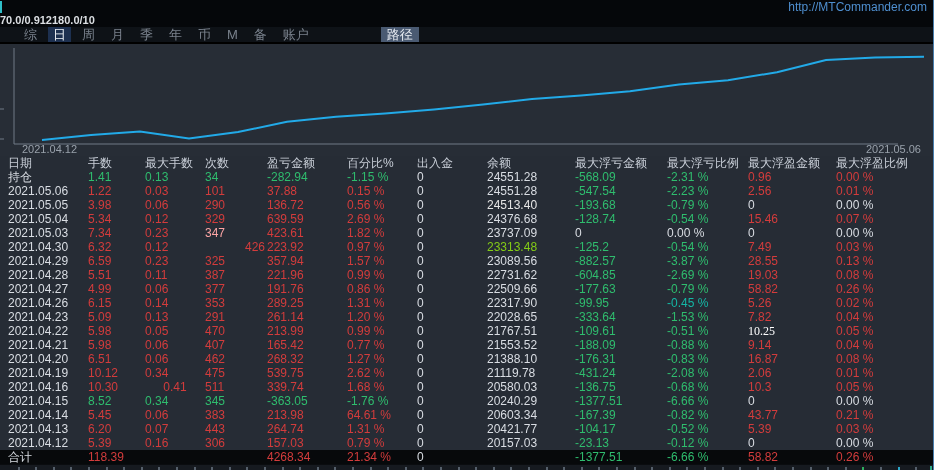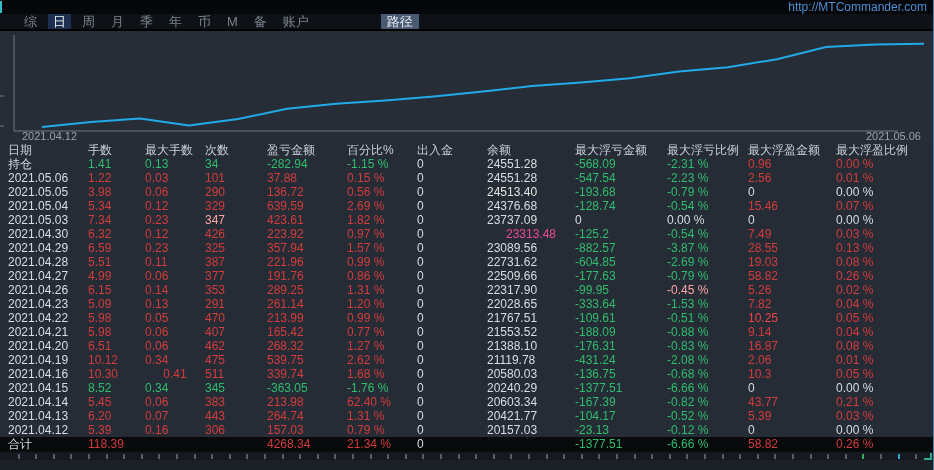--- a/index.html
+++ b/index.html
@@ -55,20 +55,21 @@
 </head>
 <body>
 
 <div class="window">
 
   <div class="titlebar">
     <span class="accent"></span>
     <a class="link">http://MTCommander.com</a>
   </div>
 
+  <div class="subtitle">70.0/0.912180.0/10</div>
 
   <div class="menubar" id="menubar">
       <span class="menu-item">综</span>
       <span class="menu-item active">日</span>
       <span class="menu-item">周</span>
       <span class="menu-item">月</span>
       <span class="menu-item">季</span>
       <span class="menu-item">年</span>
       <span class="menu-item">币</span>
       <span class="menu-item">M</span>
@@ -171,25 +172,25 @@
         <span class="tcell" style="color: rgb(217, 221, 227);">23737.09</span>
         <span class="tcell" style="color: rgb(217, 221, 227);">0</span>
         <span class="tcell" style="color: rgb(217, 221, 227);">0.00 %</span>
         <span class="tcell" style="color: rgb(217, 221, 227);">0</span>
         <span class="tcell" style="color: rgb(217, 221, 227);">0.00 %</span>
       </div>
       <div class="trow">
         <span class="tcell" style="color: rgb(217, 221, 227);">2021.04.30</span>
         <span class="tcell" style="color: rgb(211, 60, 60);">6.32</span>
         <span class="tcell" style="color: rgb(211, 60, 60);">0.12</span>
-        <span class="tcell" style="color: rgb(211, 60, 60);">426</span>
+        <span class="tcell" style="color: rgb(211, 60, 60); margin-left: 40px;">426</span>
         <span class="tcell" style="color: rgb(211, 60, 60);">223.92</span>
         <span class="tcell" style="color: rgb(211, 60, 60);">0.97 %</span>
         <span class="tcell" style="color: rgb(217, 221, 227);">0</span>
-        <span class="tcell" style="color: #ec4899; text-align: center;">23313.48</span>
+        <span class="tcell" style="color: #84cc16;">23313.48</span>
         <span class="tcell" style="color: rgb(47, 189, 110);">-125.2</span>
         <span class="tcell" style="color: rgb(47, 189, 110);">-0.54 %</span>
         <span class="tcell" style="color: rgb(211, 60, 60);">7.49</span>
         <span class="tcell" style="color: rgb(211, 60, 60);">0.03 %</span>
       </div>
       <div class="trow">
         <span class="tcell" style="color: rgb(217, 221, 227);">2021.04.29</span>
         <span class="tcell" style="color: rgb(211, 60, 60);">6.59</span>
         <span class="tcell" style="color: rgb(211, 60, 60);">0.23</span>
         <span class="tcell" style="color: rgb(211, 60, 60);">325</span>
@@ -233,21 +234,21 @@
       <div class="trow">
         <span class="tcell" style="color: rgb(217, 221, 227);">2021.04.26</span>
         <span class="tcell" style="color: rgb(211, 60, 60);">6.15</span>
         <span class="tcell" style="color: rgb(211, 60, 60);">0.14</span>
         <span class="tcell" style="color: rgb(211, 60, 60);">353</span>
         <span class="tcell" style="color: rgb(211, 60, 60);">289.25</span>
         <span class="tcell" style="color: rgb(211, 60, 60);">1.31 %</span>
         <span class="tcell" style="color: rgb(217, 221, 227);">0</span>
         <span class="tcell" style="color: rgb(217, 221, 227);">22317.90</span>
         <span class="tcell" style="color: rgb(47, 189, 110);">-99.95</span>
-        <span class="tcell" style="color: #fca5a5;">-0.45 %</span>
+        <span class="tcell" style="color: #14b8a6;">-0.45 %</span>
         <span class="tcell" style="color: rgb(211, 60, 60);">5.26</span>
         <span class="tcell" style="color: rgb(211, 60, 60);">0.02 %</span>
       </div>
       <div class="trow">
         <span class="tcell" style="color: rgb(217, 221, 227);">2021.04.23</span>
         <span class="tcell" style="color: rgb(211, 60, 60);">5.09</span>
         <span class="tcell" style="color: rgb(211, 60, 60);">0.13</span>
         <span class="tcell" style="color: rgb(211, 60, 60);">291</span>
         <span class="tcell" style="color: rgb(211, 60, 60);">261.14</span>
         <span class="tcell" style="color: rgb(211, 60, 60);">1.20 %</span>
@@ -262,21 +263,21 @@
         <span class="tcell" style="color: rgb(217, 221, 227);">2021.04.22</span>
         <span class="tcell" style="color: rgb(211, 60, 60);">5.98</span>
         <span class="tcell" style="color: rgb(211, 60, 60);">0.05</span>
         <span class="tcell" style="color: rgb(211, 60, 60);">470</span>
         <span class="tcell" style="color: rgb(211, 60, 60);">213.99</span>
         <span class="tcell" style="color: rgb(211, 60, 60);">0.99 %</span>
         <span class="tcell" style="color: rgb(217, 221, 227);">0</span>
         <span class="tcell" style="color: rgb(217, 221, 227);">21767.51</span>
         <span class="tcell" style="color: rgb(47, 189, 110);">-109.61</span>
         <span class="tcell" style="color: rgb(47, 189, 110);">-0.51 %</span>
-        <span class="tcell" style="color: #ef4444;">10.25</span>
+        <span class="tcell" style="color: #ffffff; font-family: Liberation Serif, serif;">10.25</span>
         <span class="tcell" style="color: rgb(211, 60, 60);">0.05 %</span>
       </div>
       <div class="trow">
         <span class="tcell" style="color: rgb(217, 221, 227);">2021.04.21</span>
         <span class="tcell" style="color: rgb(211, 60, 60);">5.98</span>
         <span class="tcell" style="color: rgb(211, 60, 60);">0.06</span>
         <span class="tcell" style="color: rgb(211, 60, 60);">407</span>
         <span class="tcell" style="color: rgb(211, 60, 60);">165.42</span>
         <span class="tcell" style="color: rgb(211, 60, 60);">0.77 %</span>
         <span class="tcell" style="color: rgb(217, 221, 227);">0</span>
@@ -341,21 +342,21 @@
         <span class="tcell" style="color: rgb(47, 189, 110);">-6.66 %</span>
         <span class="tcell" style="color: rgb(217, 221, 227);">0</span>
         <span class="tcell" style="color: rgb(217, 221, 227);">0.00 %</span>
       </div>
       <div class="trow">
         <span class="tcell" style="color: rgb(217, 221, 227);">2021.04.14</span>
         <span class="tcell" style="color: rgb(211, 60, 60);">5.45</span>
         <span class="tcell" style="color: rgb(211, 60, 60);">0.06</span>
         <span class="tcell" style="color: rgb(211, 60, 60);">383</span>
         <span class="tcell" style="color: rgb(211, 60, 60);">213.98</span>
-        <span class="tcell" style="color: rgb(211, 60, 60);">62.40 %</span>
+        <span class="tcell" style="color: rgb(211, 60, 60);">64.61 %</span>
         <span class="tcell" style="color: rgb(217, 221, 227);">0</span>
         <span class="tcell" style="color: rgb(217, 221, 227);">20603.34</span>
         <span class="tcell" style="color: rgb(47, 189, 110);">-167.39</span>
         <span class="tcell" style="color: rgb(47, 189, 110);">-0.82 %</span>
         <span class="tcell" style="color: rgb(211, 60, 60);">43.77</span>
         <span class="tcell" style="color: rgb(211, 60, 60);">0.21 %</span>
       </div>
       <div class="trow">
         <span class="tcell" style="color: rgb(217, 221, 227);">2021.04.13</span>
         <span class="tcell" style="color: rgb(211, 60, 60);">6.20</span>

